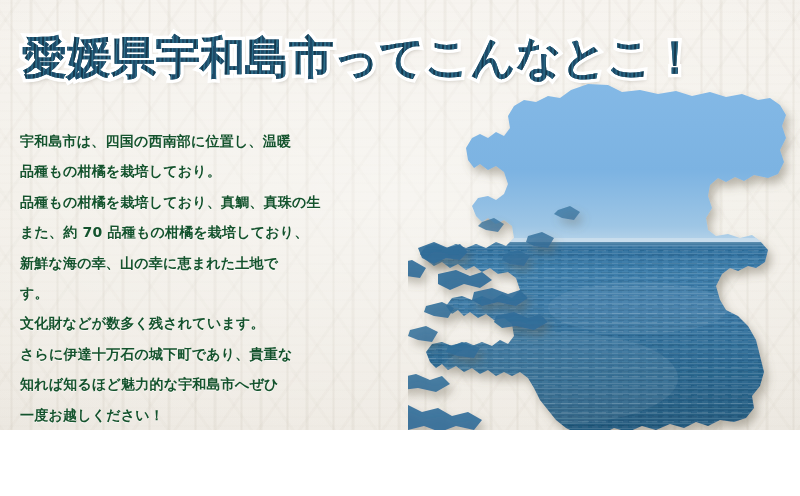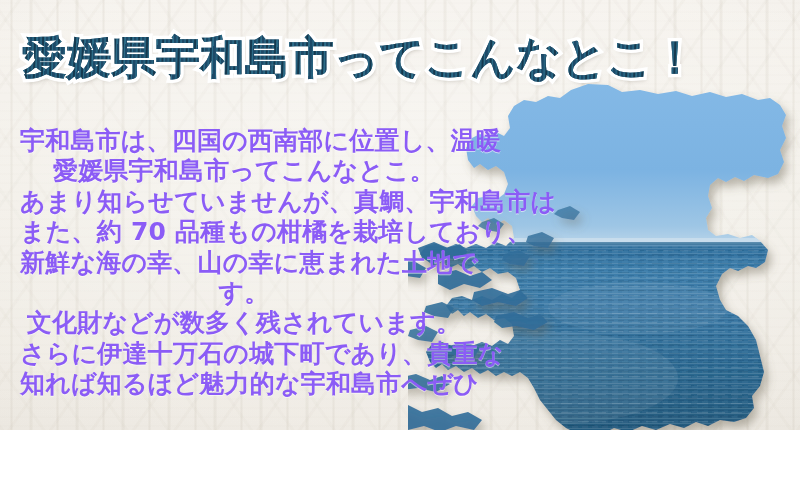--- a/index.html
+++ b/index.html
@@ -124,28 +124,27 @@
 
   
   #body-copy {
     position:absolute;
     left:20px; top:126px;
     width:448px;
     z-index:6;
   }
   .body-line {
     font-family:"DejaVu Sans","Liberation Sans",sans-serif;
-    font-size:25px;
+    font-size:14px;
     font-weight:bold;
     line-height:30.4px;
-    color:#8b5cf6;
+    color:#14532d;
     letter-spacing:0.2px;
     white-space:nowrap;
     text-shadow:0 1px 0 rgba(255,255,255,0.55);
-    text-align:center;
   }
 
   
   #map-layer {
     position:absolute;
     left:408px; top:78px;
     width:392px; height:418px;
     z-index:3;
     pointer-events:none;
   }
@@ -267,23 +266,24 @@
           <path d="M120,158 L134,154 L146,160 L140,170 L126,168 L118,164 Z" opacity="0.8"></path>
           <path d="M74,144 L86,140 L96,146 L90,154 L78,152 L70,148 Z" opacity="0.75"></path>
           <path d="M150,132 L162,128 L172,134 L166,142 L154,140 L146,136 Z" opacity="0.7"></path>
         </g>
       </g>
     </svg>
   </div>
 
   <div id="body-copy">
     <div class="body-line">宇和島市は、四国の西南部に位置し、温暖</div>
-    <div class="body-line">愛媛県宇和島市ってこんなとこ。</div>
-    <div class="body-line">あまり知らせていませんが、真鯛、宇和島市は</div>
+    <div class="body-line">品種もの柑橘を栽培しており。</div>
+    <div class="body-line">品種もの柑橘を栽培しており、真鯛、真珠の生</div>
     <div class="body-line">また、約 70 品種もの柑橘を栽培しており、</div>
     <div class="body-line">新鮮な海の幸、山の幸に恵まれた土地で</div>
     <div class="body-line">す。</div>
     <div class="body-line">文化財などが数多く残されています。</div>
     <div class="body-line">さらに伊達十万石の城下町であり、貴重な</div>
     <div class="body-line">知れば知るほど魅力的な宇和島市へぜひ</div>
+    <div class="body-line">一度お越しください！</div>
   </div>
 
 </div>
 
 </body></html>

